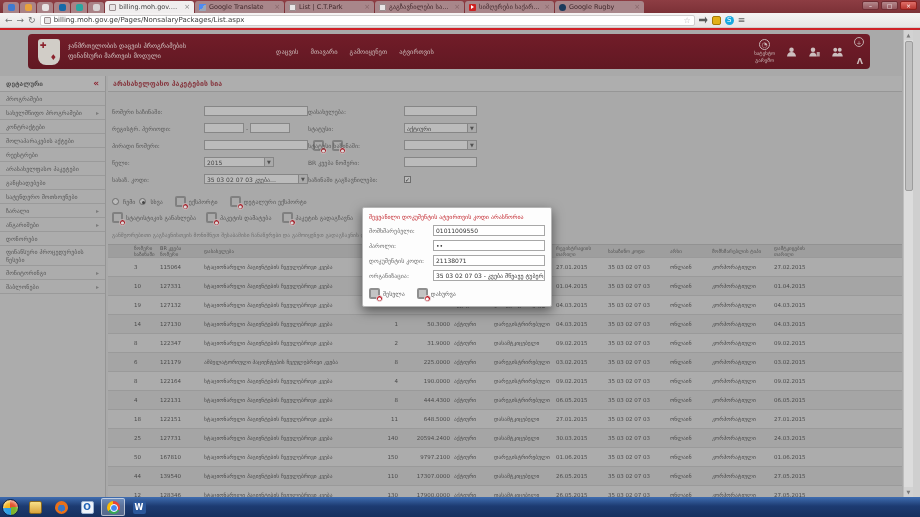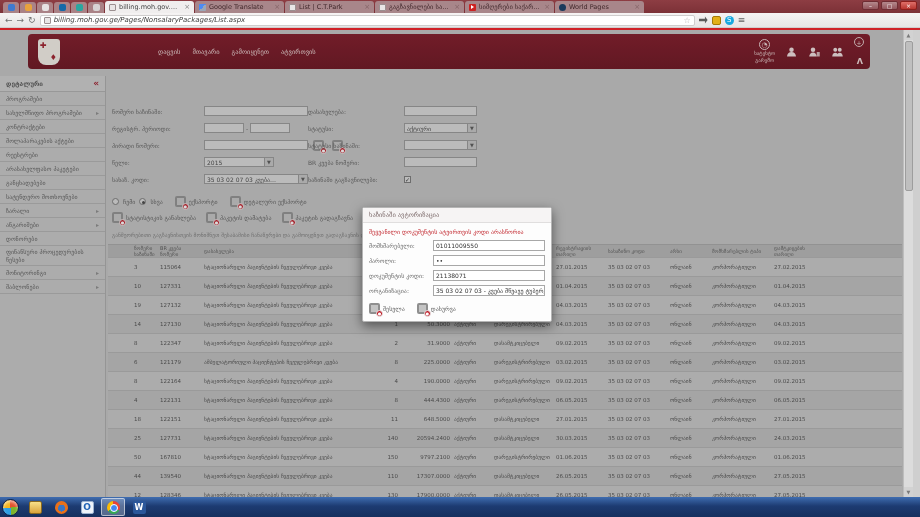--- a/index.html
+++ b/index.html
@@ -26,21 +26,21 @@
     border-top:2px solid transparent;border-bottom:2px solid transparent;}
   .fav.rugby{background:#1b3a5c;border-radius:50%;}
   #window-buttons{position:absolute;top:1px;right:3px;display:flex;gap:2px;}
   .winbtn{width:17px;height:9px;border-radius:2px;background:linear-gradient(#b4898d,#93555b);
     border:1px solid #6e2d33;color:#fff;font-size:6px;line-height:7px;text-align:center;}
   .winbtn.close{background:linear-gradient(#e0706a,#b7352f);border-color:#8c1f1c;}
   #toolbar{height:15px;background:linear-gradient(#f5f3f3,#e7e5e5);display:flex;align-items:center;
     padding:0 5px;gap:4px;border-bottom:1px solid #d0cece;}
   .navbtn{color:#6f6f6f;font-size:9px;line-height:1;flex:none;}
   #omnibox{width:655px;height:11px;background:#fff;border:1px solid #cfcdcd;border-radius:2px;
-    display:flex;align-items:center;gap:3px;padding:0 3px;font-size:7px;color:#3a3a3a;flex:none;font-style:italic;}
+    display:flex;align-items:center;gap:3px;padding:0 3px;font-size:7px;color:#3a3a3a;flex:none;}
   #omnibox .addr{white-space:nowrap;overflow:hidden;flex:1;}
   #omnibox .star{color:#b5b2b2;font-size:8px;}
   .ext-icon{width:9px;height:9px;border-radius:2px;flex:none;}
   .ext-icon.send{background:#5b5b5b;clip-path:polygon(0 35%,70% 35%,70% 10%,100% 50%,70% 90%,70% 65%,0 65%);}
   .ext-icon.save{background:#e2b019;border:1px solid #a47908;}
   .ext-icon.skype{background:#18a9e0;border-radius:50%;color:#fff;font-size:7px;line-height:8px;text-align:center;}
   .menu-icon{color:#5f5f5f;font-size:9px;line-height:1;}
   #red-line{height:2px;background:#cf2127;}
 
   
@@ -211,21 +211,21 @@
           <span class="title">გაგზავნილები სან…</span>
           <span class="close">×</span>
         </div>
         <div class="tab">
           <span class="fav youtube"></span>
           <span class="title">სიმღერები საქართ…</span>
           <span class="close">×</span>
         </div>
         <div class="tab">
           <span class="fav rugby"></span>
-          <span class="title">World Pages</span>
+          <span class="title">Google Rugby</span>
           <span class="close">×</span>
         </div>
       </span>
     <div id="window-buttons">
       <div class="winbtn">–</div>
       <div class="winbtn">▢</div>
       <div class="winbtn close">×</div>
     </div>
   </div>
   <div id="toolbar">
@@ -242,20 +242,24 @@
     <span class="ext-icon skype">S</span>
     <span class="menu-icon">≡</span>
   </div>
   <div id="red-line"></div>
 </div>
 
 <div id="page">
 
   <div id="site-header">
     <div id="logo"></div>
+    <div id="site-title">
+      <div>ჯანმრთელობის დაცვის პროგრამების</div>
+      <div>ფინანსური მართვის მოდული</div>
+    </div>
     <div id="site-nav">
         <span>დაცვის</span>
         <span>მთავარი</span>
         <span>გამოიყენეთ</span>
         <span>ატვირთვის</span>
       </div>
     <div id="header-right">
       <div id="test-env">
         <div class="env-circle">◔</div>
         <div>სატესტო</div>
@@ -336,20 +340,23 @@
           <span class="arrow">▸</span>
         </div>
         <div class="side-item">
           <span>შაბლონები</span>
           <span class="arrow">▸</span>
         </div>
       </div>
   </div>
 
   <div id="main">
+    <div id="page-title-bar">
+      <span id="page-title">არასახელფასო პაკეტების სია</span>
+    </div>
     <div id="filters">
         <div class="f-row" style="left: 4px; top: 29px;">
           <span class="f-label">ნომერი ხაზინაში:</span>
           <div class="ctl" style="width: 104px;">
             <span class="val"></span>
           </div>
         </div>
         <div class="f-row" style="left: 4px; top: 46px;">
           <span class="f-label">რეგისტრ. პერიოდი:</span>
           <div class="ctl" style="width: 40px;"></div>
@@ -676,21 +683,20 @@
 
 <div id="dim"></div>
 
 <div id="scrollbar">
   <div class="arr">▲</div>
   <div id="scroll-thumb"></div>
   <div class="arr down">▼</div>
 </div>
 
 <div id="modal">
-  <div id="modal-title">ხაზინაში ავტორიზაცია</div>
   <div id="modal-error">შეყვანილი დოკუმენტის ატვირთვის კოდი არასწორია</div>
   <div id="modal-fields">
       <div class="m-row">
         <span class="m-label">მომხმარებელი:</span>
         <div class="m-input">01011009550</div>
       </div>
       <div class="m-row">
         <span class="m-label">პაროლი:</span>
         <div class="m-input">••</div>
       </div>

